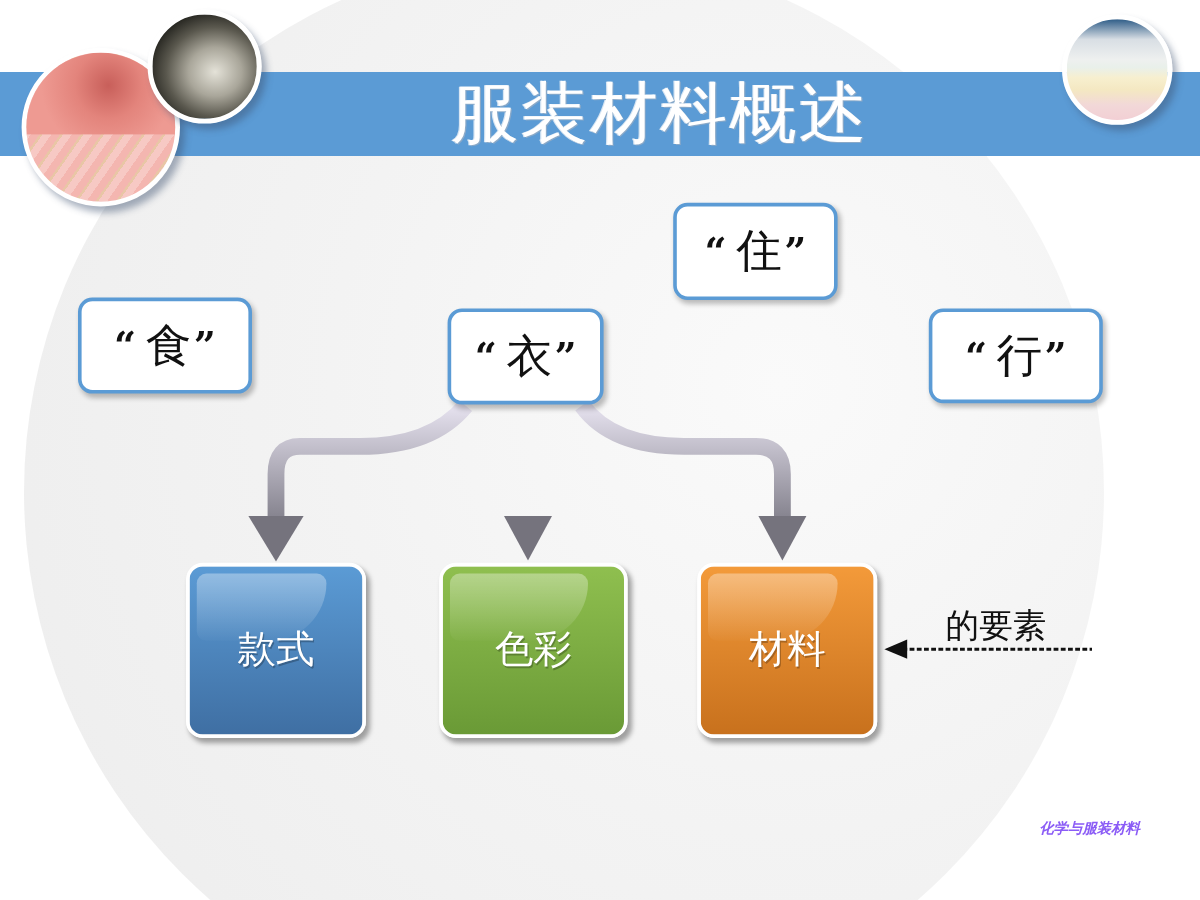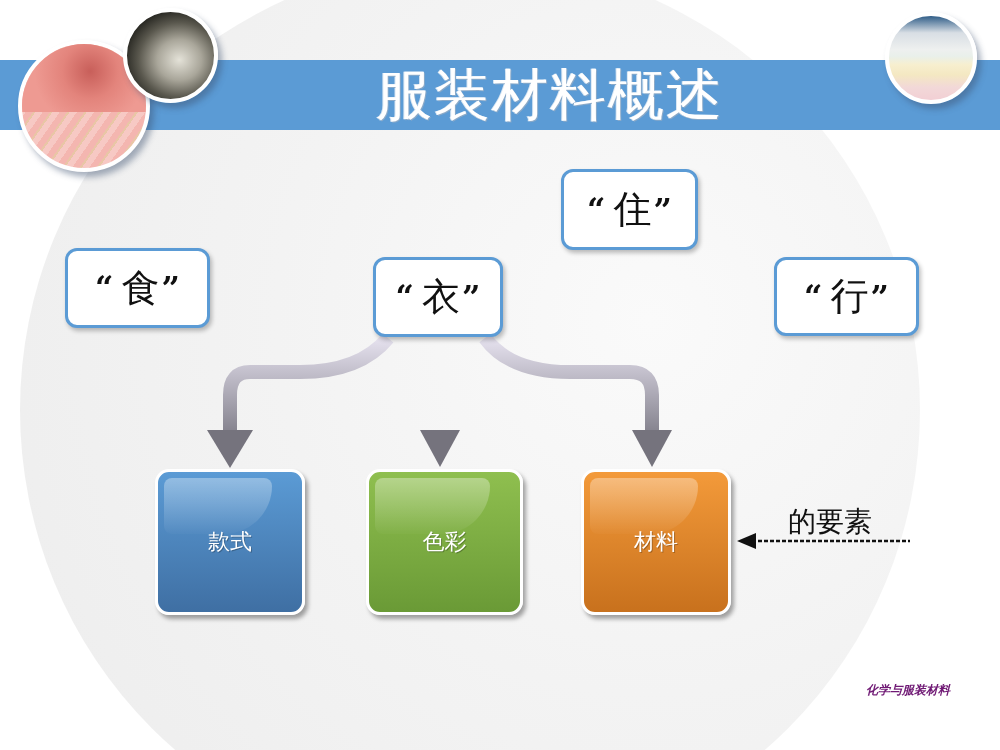--- a/index.html
+++ b/index.html
@@ -17,27 +17,27 @@
   .photo.pink .top { position:absolute; left:0; top:0; width:100%; height:55%;
     background: radial-gradient(circle at 55% 40%, #c85f5a 0%, #e3847c 35%, #ee9a92 70%); }
   .photo.dark { left:123px; top:8px; width:95px; height:95px;
     background: radial-gradient(ellipse at 60% 55%, #e4e2d8 0%, #a9a69a 30%, #5a584e 55%, #1a1a16 80%); }
   .photo.towels { left:885px; top:12px; width:92px; height:92px;
     background: linear-gradient(180deg, #2f5d88 0%, #d8dee4 20%, #eef0ef 40%, #e9f0ea 48%, #f7efcf 58%, #f4e8c2 70%, #f2d8d8 85%, #f2cfd4 100%); }
   .box { position:absolute; background:#ffffff; border:3px solid #5b9bd5; border-radius:12px; box-shadow: 2px 3px 4px rgba(0,0,0,0.25);
     box-sizing:border-box; display:flex; align-items:center; justify-content:center; font-size:38px; color:#111; font-family:"DejaVu Serif", serif; }
   .box .q { font-size:32px; font-weight:bold; }
   .tile { position:absolute; border-radius:14px; border:3px solid #ffffff; box-shadow: 3px 4px 4px rgba(0,0,0,0.35);
-    box-sizing:border-box; display:flex; align-items:center; justify-content:center; color:#ffffff; font-size:22px; font-family:"DejaVu Serif", serif;
+    box-sizing:border-box; display:flex; align-items:center; justify-content:center; color:#ffffff; font-size:32px; font-family:"DejaVu Serif", serif;
     text-shadow: 1px 1px 0 rgba(0,0,0,0.25); overflow:hidden; }
   .tile::before { content:""; position:absolute; left:6px; top:6px; right:30px; height:40%; border-radius:10px 10px 60px 10px;
     background: linear-gradient(180deg, rgba(255,255,255,0.35), rgba(255,255,255,0.02)); }
   .tile span { position:relative; }
   .side-label { position:absolute; left:775px; top:505px; width:110px; font-size:28px; line-height:34px; color:#111; text-align:center; font-family:"DejaVu Serif", serif; }
-  .footer { position:absolute; left:866px; top:682px; font-size:12px; font-style:italic; font-weight:bold; color:#701a75; font-family:"DejaVu Sans", sans-serif; }
+  .footer { position:absolute; left:866px; top:682px; font-size:12px; font-style:italic; font-weight:bold; color:#8b5cf6; font-family:"DejaVu Sans", sans-serif; }
   svg.arrows { position:absolute; left:0; top:0; }
 </style>
 </head>
 <body>
 
 <div class="bg-circle"></div>
 <div class="band"></div>
 <div class="title">服装材料概述</div>
 
 <div class="photo pink">

